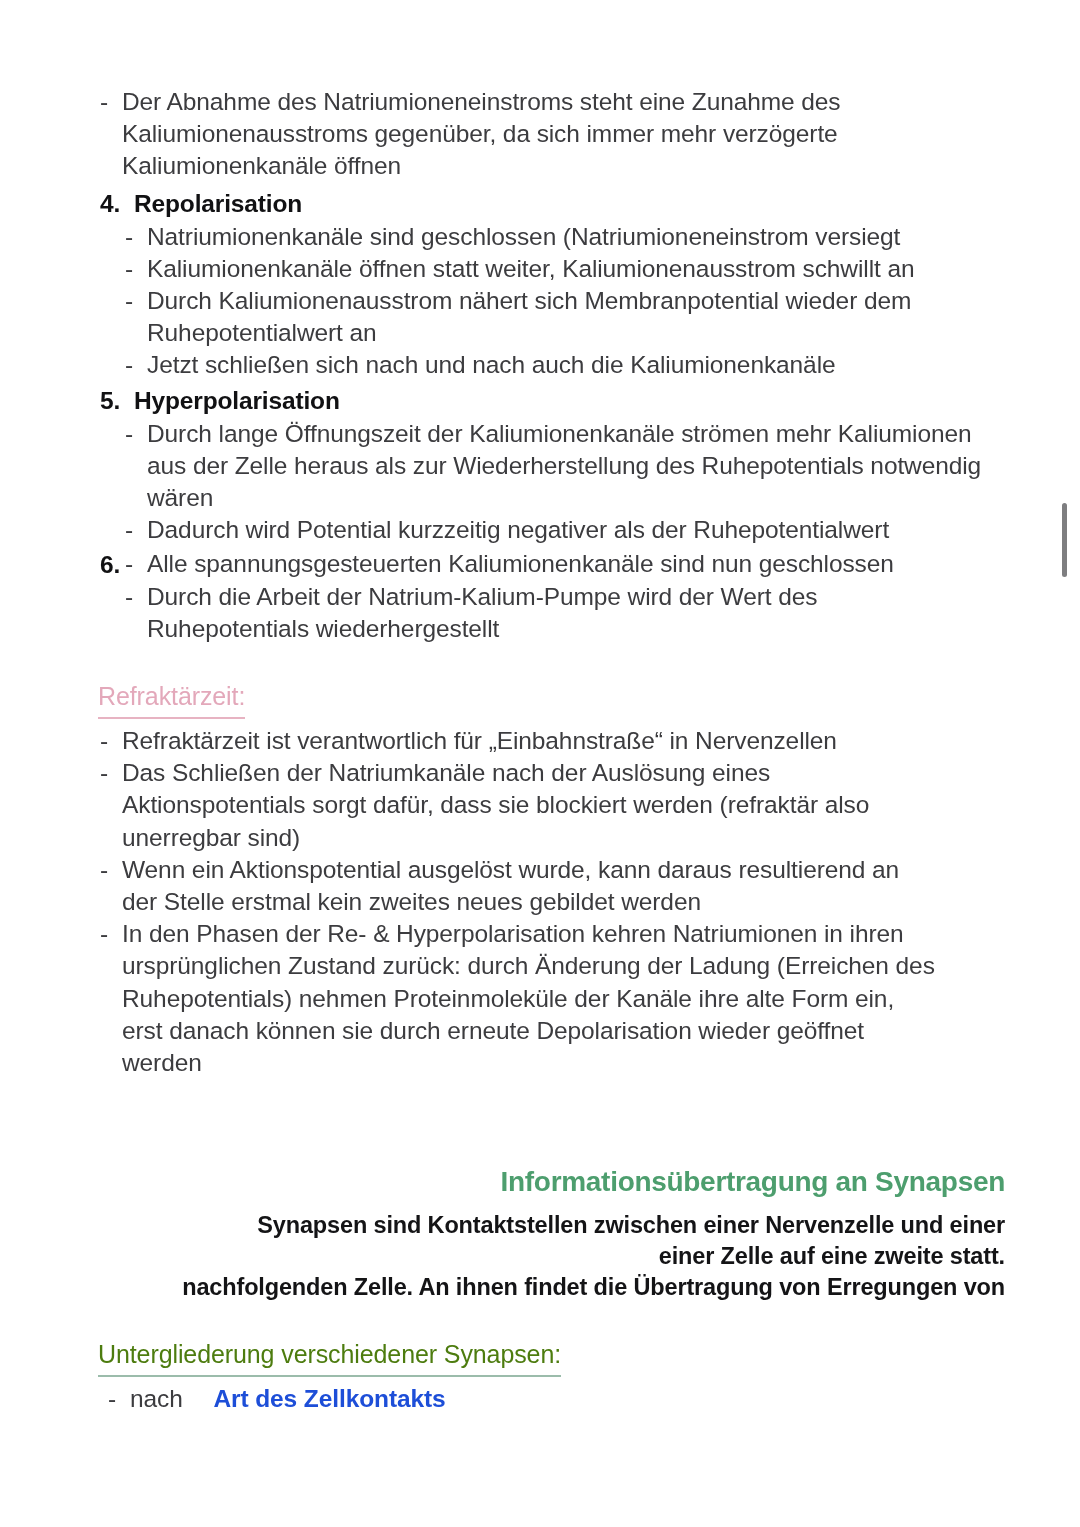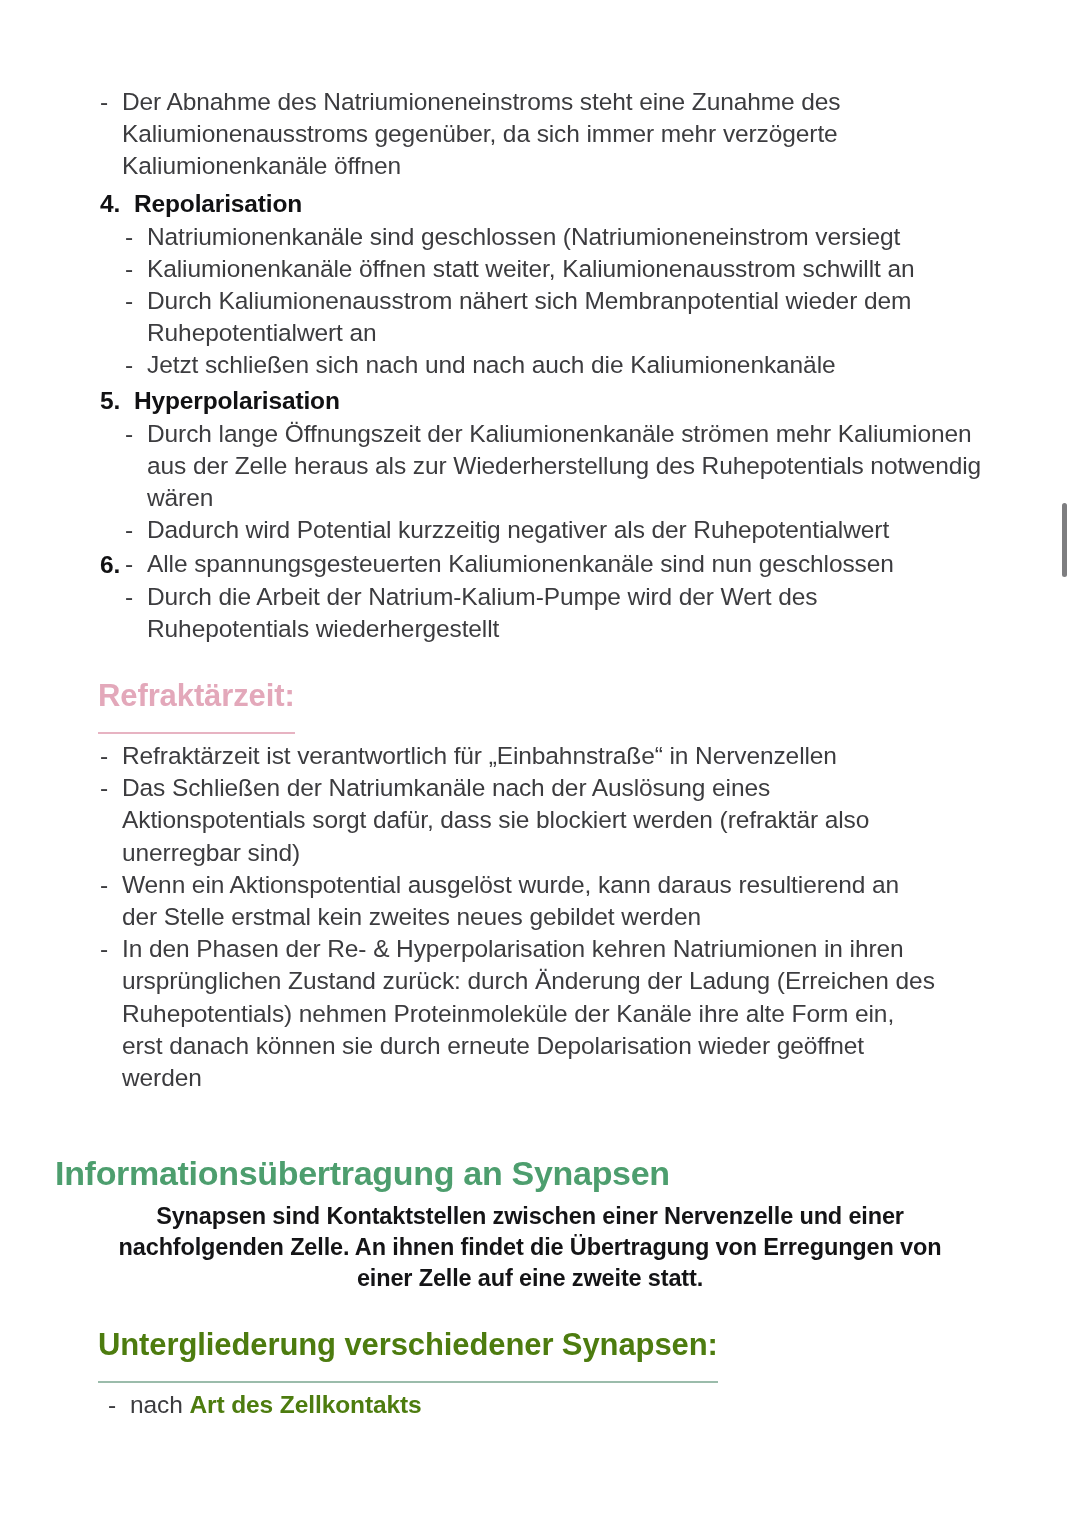--- a/index.html
+++ b/index.html
@@ -75,58 +75,59 @@
   .num-item > .num {
     position: absolute;
     left: 0;
     top: 0;
     font-weight: 700;
     color: #111113;
   }
 
   
   .sub-heading {
-    font-size: 31px;
+    font-size: 25px;
     line-height: 34px;
-    font-weight: 700;
+    font-weight: 400;
     letter-spacing: -0.1px;
     display: inline-block;
-    padding-bottom: 19px;
+    padding-bottom: 4px;
   }
   .sub-heading.pink {
     color: #e3a8ba;
     border-bottom: 2px solid #e7b3c2;
   }
   .sub-heading.sage {
     color: #4d7c0f;
     border-bottom: 2px solid #9bbcab;
   }
 
   .green-title {
-    text-align: left;
+    text-align: right;
     color: #4d9e6e;
-    font-size: 34px;
+    font-size: 28px;
     line-height: 42px;
     font-weight: 700;
     letter-spacing: -0.3px;
     width: 950px;
+    margin-top: 24px;
   }
   .green-sub {
     text-align: center;
     color: #141416;
     font-size: 23.5px;
     line-height: 31px;
     font-weight: 700;
     letter-spacing: -0.15px;
     width: 950px;
     margin: 0 auto;
   }
-  .green-sub div { display: block; }
-
-  .inline-bold { font-weight: 700; color: #4d7c0f; }
+  .green-sub div { display: block; text-align: right; }
+
+  .inline-bold { font-weight: 700; color: #1d4ed8; margin-left: 24px; }
   .gap-md  { height: 34px; }
   .gap-lg  { height: 58px; }
 
   
   .scrollbar-track {
     position: absolute;
     right: 10px;
     top: 0;
     width: 10px;
     height: 1527px;
@@ -235,22 +236,22 @@
         <span class="txt">In den Phasen der Re- &amp; Hyperpolarisation kehren Natriumionen in ihren ursprünglichen Zustand zurück: durch Änderung der Ladung (Erreichen des Ruhepotentials) nehmen Proteinmoleküle der Kanäle ihre alte Form ein, erst danach können sie durch erneute Depolarisation wieder geöffnet werden</span>
       </li>
     </ul>
 
     <div class="gap-lg"></div>
 
     <div class="green-title" style="margin-left:-45px;">Informationsübertragung an Synapsen</div>
 
     <div class="green-sub" style="margin-left:-45px; margin-top:7px;">
       <div>Synapsen sind Kontaktstellen zwischen einer Nervenzelle und einer</div>
+      <div>einer Zelle auf eine zweite statt.</div>
       <div>nachfolgenden Zelle. An ihnen findet die Übertragung von Erregungen von</div>
-      <div>einer Zelle auf eine zweite statt.</div>
     </div>
 
     <div class="gap-md"></div>
 
     <div style="margin-left:-2px;">
       <span class="sub-heading sage">Untergliederung verschiedener Synapsen:</span>
     </div>
 
     <ul class="lvl indent1" style="margin-top:6px; margin-left:8px;">
       <li class="bullet" style="width:700px;">

